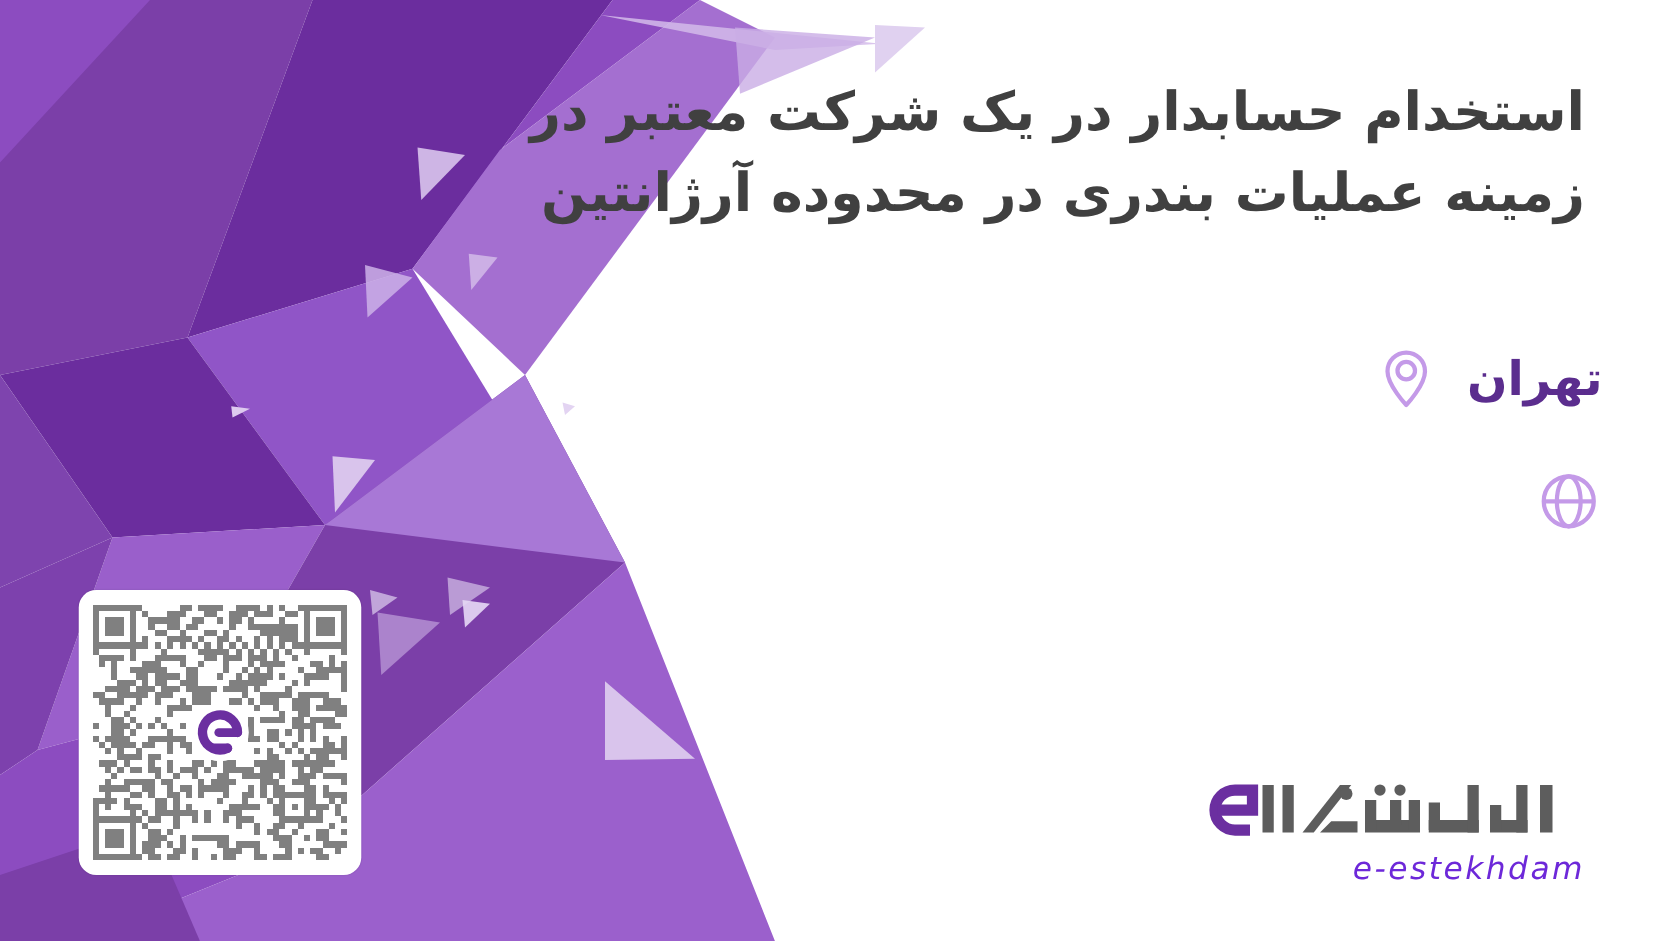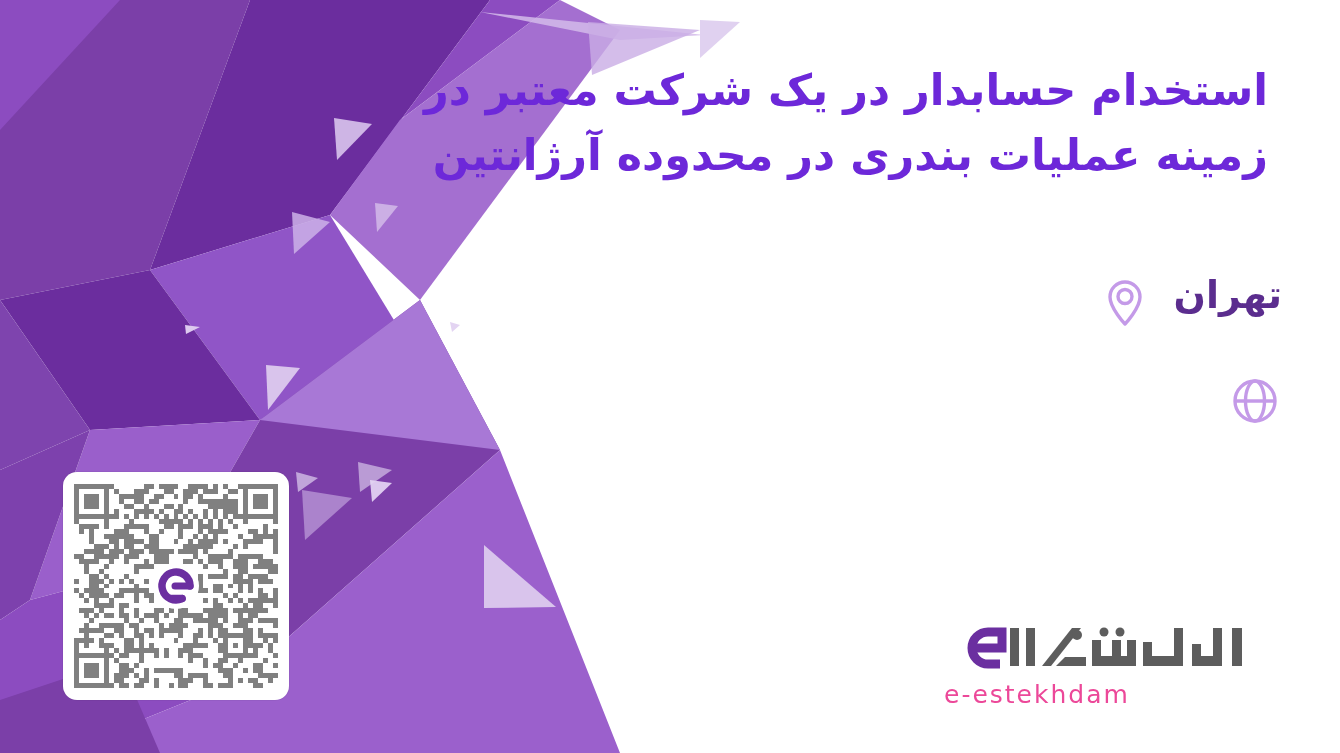--- a/index.html
+++ b/index.html
@@ -29,32 +29,33 @@
   }
 
   
   #title {
     position: absolute;
     top: 58px;
     right: 72px;
     width: 940px;
     text-align: right;
     direction: rtl;
-    color: #6d28d9;
+    color: #404040;
     font-size: 43px;
     font-weight: bold;
     line-height: 1.52;
     letter-spacing: 0px;
   }
 
   
   .info-row {
     position: absolute;
     display: flex;
     flex-direction: row-reverse;
+    align-items: center;
     justify-content: flex-start;
     direction: rtl;
     gap: 22px;
   }
   #row-location {
     top: 276px;
     right: 58px;
   }
   #row-url {
     top: 374px;
@@ -120,26 +121,27 @@
   }
   #brand-wordmark {
     display: block;
     width: 324px;
     height: 58px;
   }
   #brand-latin {
     display: block;
     margin-top: 4px;
     width: 324px;
-    text-align: left;
-    color: #ec4899;
+    text-align: right;
+    color: #6d28d9;
     font-size: 25px;
     letter-spacing: 2.0px;
     direction: ltr;
     font-weight: normal;
+    font-style: italic;
   }
 </style>
 </head>
 <body>
 
 <div id="card">
 
   <svg id="bg-shapes" viewBox="0 0 1340 753" preserveAspectRatio="none">
 
     <polygon points="0,0 250,0 150,270 0,300" fill="#7b3fa8"></polygon>

